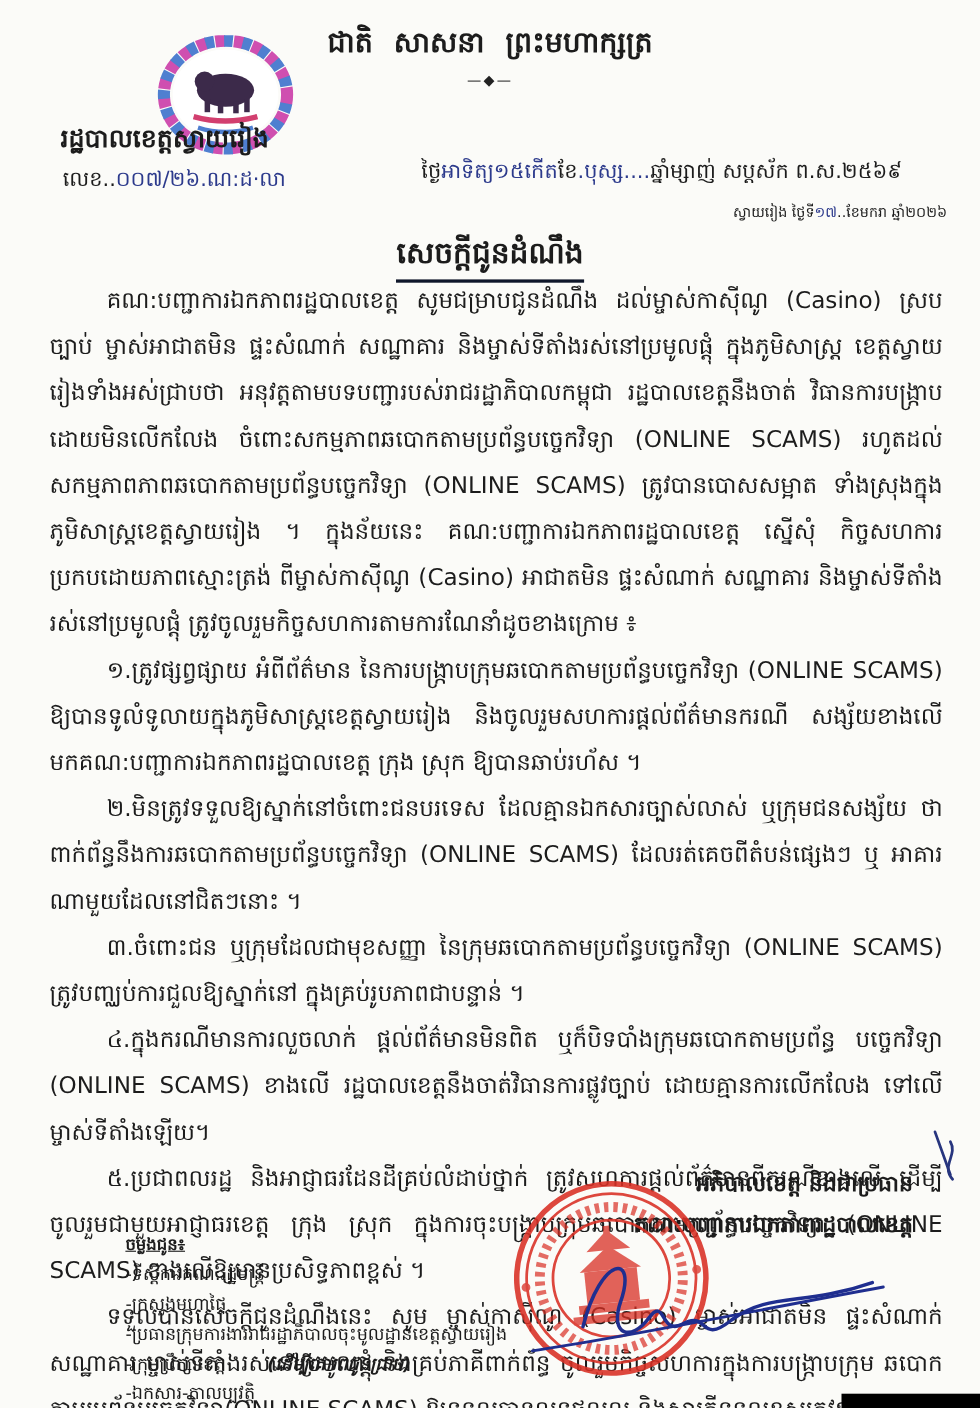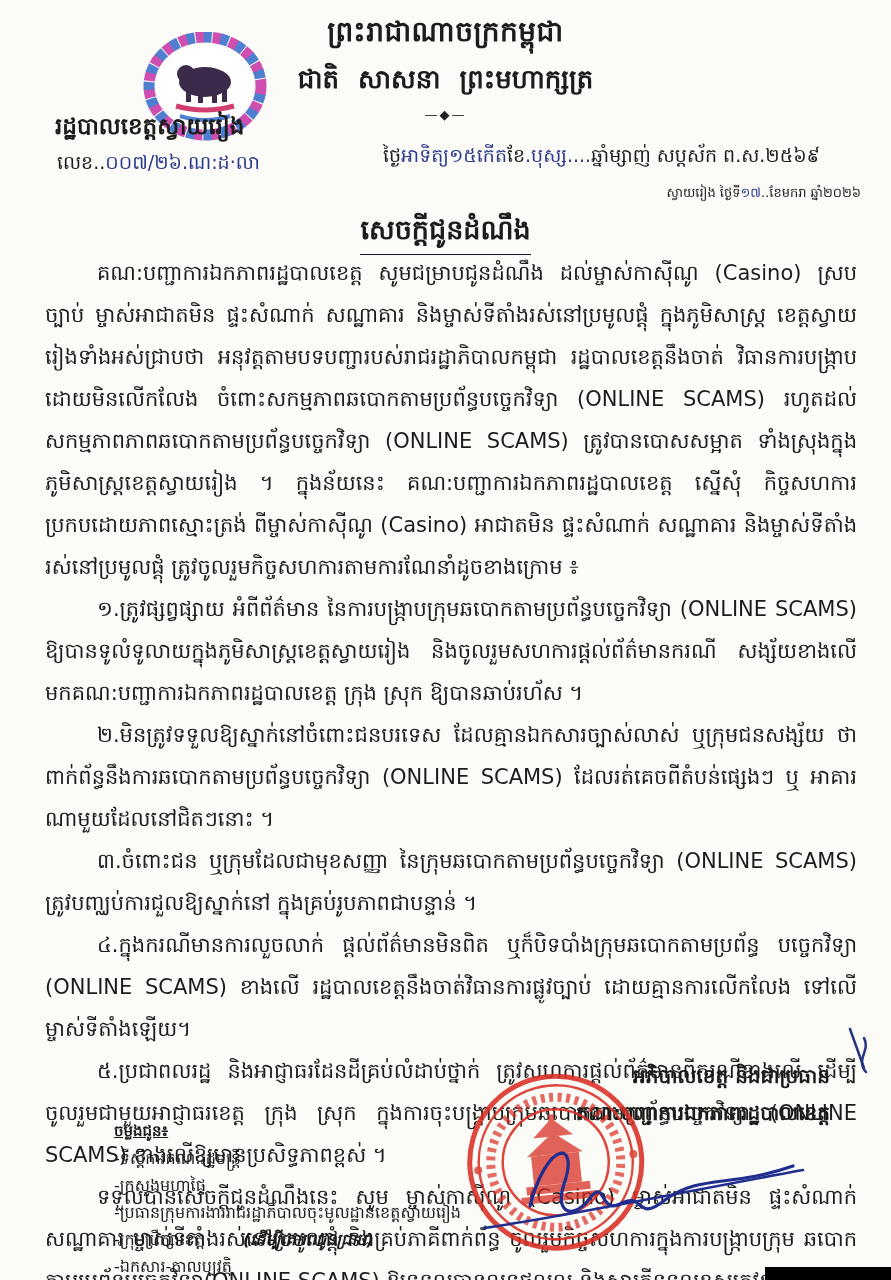--- a/index.html
+++ b/index.html
@@ -16,21 +16,21 @@
   .kingdom .l1{font-size:28px;font-weight:bold;letter-spacing:.5px;}
   .kingdom .l2{font-size:26px;font-weight:bold;margin-top:8px;word-spacing:10px;}
   .kingdom .div{font-size:13px;margin-top:6px;color:#222;letter-spacing:2px;}
   .emblem{position:absolute;left:142px;top:32px;}
   .admin{position:absolute;left:55px;top:112px;font-size:23px;font-weight:bold;}
   .refline{position:absolute;left:57px;top:150px;font-size:19px;white-space:nowrap;}
   .hand{color:#2c3a8c;}
   .dateline1{position:absolute;left:383px;top:143px;font-size:19px;white-space:nowrap;}
   .dateline2{position:absolute;right:30px;top:184px;font-size:13px;white-space:nowrap;}
   .doc-title{position:absolute;left:0;top:213px;width:100%;text-align:center;}
-  .doc-title span{display:inline-block;font-size:27px;font-weight:bold;border-bottom:1px solid #0f172a;padding-bottom:2px;}
+  .doc-title span{display:inline-block;font-size:27px;font-weight:bold;border-bottom:3px solid #0f172a;padding-bottom:2px;}
   .body-text{position:absolute;left:45px;top:252px;width:812px;font-size:21px;line-height:42px;text-align:justify;}
   .body-text p{margin:0;text-indent:52px;}
   .sig-block{position:absolute;left:430px;top:1063px;width:400px;text-align:right;}
   .sig-block .t1{font-size:20px;font-weight:bold;}
   .sig-block .t2{font-size:20px;font-weight:bold;margin-top:7px;}
   .stamp{position:absolute;left:438px;top:1070px;transform:rotate(-6deg);}
   .signature-ink{position:absolute;left:468px;top:1128px;}
   .sig-name{position:absolute;left:610px;top:1202px;width:280px;text-align:center;
             font-size:27px;font-weight:bold;color:#d8201a;}
   .pen-tick{position:absolute;left:843px;top:1026px;}
@@ -38,21 +38,20 @@
   .cc .cc-h{font-weight:bold;text-decoration:underline;font-size:15px;}
   .cc .note{font-style:italic;font-weight:bold;margin-left:38px;}
   .blackbar{position:absolute;left:765px;top:1267px;width:126px;height:13px;background:#000;}
 </style>
 </head>
 <body>
 
 <div class="page">
 
   <div class="kingdom">
-    <div class="l1">ព្រះរាជាណាចក្រកម្ពុជា</div>
     <div class="l2">ជាតិ សាសនា ព្រះមហាក្សត្រ</div>
     <div class="div">—◆—</div>
   </div>
 
   <div class="emblem">
     <svg width="126" height="112" viewBox="0 0 126 112">
       <ellipse cx="63" cy="54" rx="56" ry="49" fill="none" stroke="#cf4fb0" stroke-width="11" stroke-dasharray="9 8"></ellipse>
       <ellipse cx="63" cy="54" rx="56" ry="49" fill="none" stroke="#4f7fd0" stroke-width="11" stroke-dasharray="8 9" stroke-dashoffset="9"></ellipse>
       <ellipse cx="63" cy="54" rx="48" ry="41" fill="#ffffff"></ellipse>
       <ellipse cx="63" cy="50" rx="26" ry="15" fill="#3c2a4a"></ellipse>

